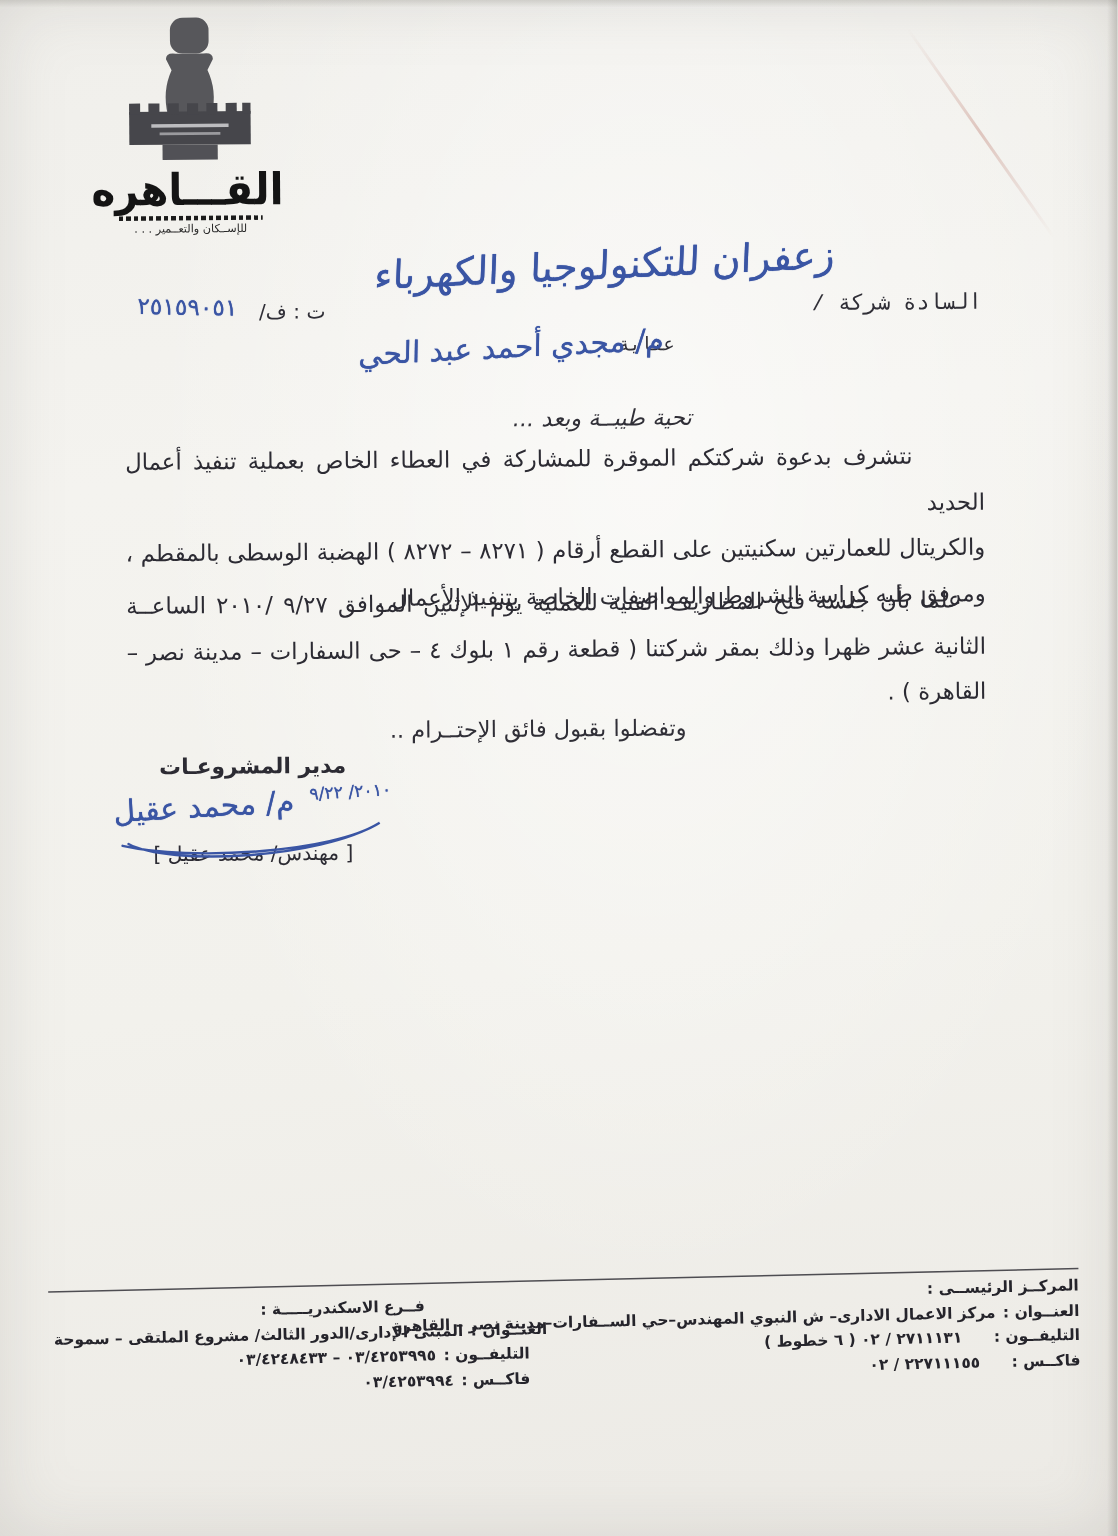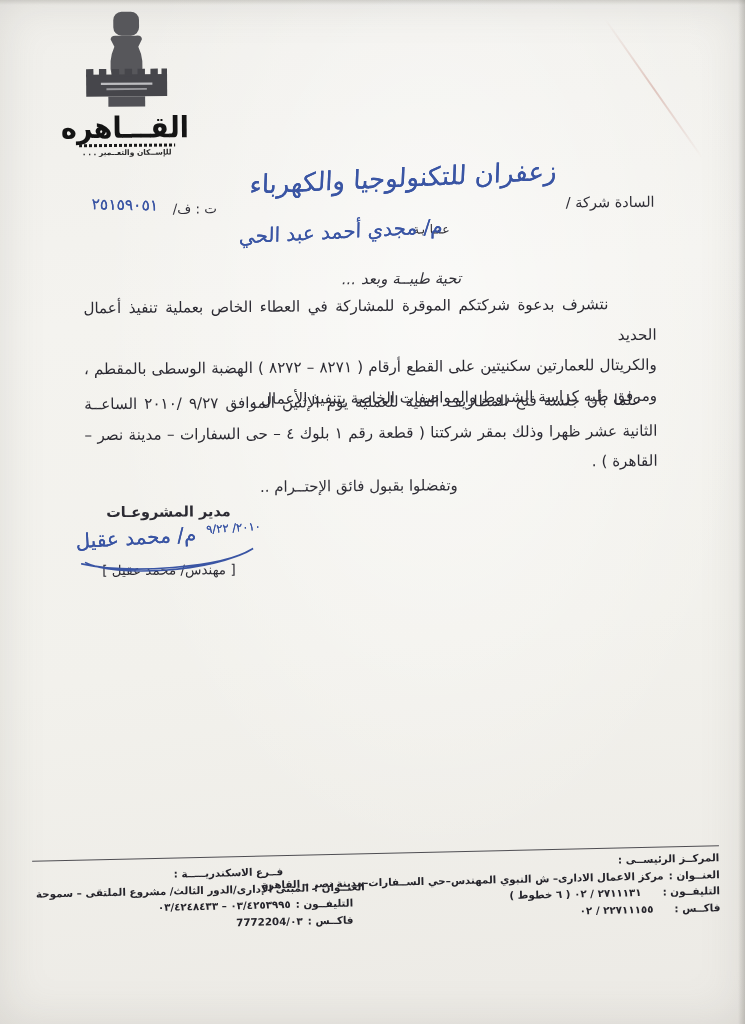--- a/index.html
+++ b/index.html
@@ -19,26 +19,26 @@
     transform:rotate(55deg);transform-origin:left center;}
   .content{position:absolute;inset:0;transform:rotate(-0.45deg);color:#2e2d35;}
 
   
   .logo{position:absolute;top:8px;left:68px;width:124px;text-align:center;}
   .logo-icon{display:block;margin:0 auto;}
   .logo-word{font-size:27px;font-weight:bold;color:#141414;line-height:1.05;
     letter-spacing:-1px;transform:scaleY(1.08);}
   .logo-bar{height:3px;margin:2px 14px 1px 14px;
     background:repeating-linear-gradient(90deg,#1a1a1a 0 3px,#f2f1ec 3px 5px);}
-  .logo-tag{font-size:7.5px;font-weight:bold;color:#2a2a2a;letter-spacing:.5px;}
+  .logo-tag{font-size:7.5px;font-weight:normal;color:#2a2a2a;letter-spacing:.5px;}
 
   
   .typed{color:#302f37;}
   .abs{position:absolute;}
-  .to-label{top:196px;right:88px;font-size:14.5px;}
+  .to-label{top:196px;right:88px;font-size:14.5px;font-family:Liberation Mono, monospace;}
   .telfax-label{top:199px;left:175px;font-size:13.5px;text-align:right;}
   .attn-label{top:222px;right:293px;font-size:12.5px;font-family:Liberation Mono, monospace;}
   .greeting{top:270px;right:282px;font-size:15px;font-weight:500;font-style:italic;}
 
   .bodyblock{position:absolute;left:85px;right:87px;font-size:15.2px;line-height:30.5px;
     font-weight:500;color:#2c2b33;}
   .p1{top:291px;} .p2{top:387px;}
   .bl{white-space:nowrap;}
   .just{white-space:normal;text-align:justify;text-align-last:justify;}
   .ind1{text-indent:48px;} .ind2{text-indent:16px;}
@@ -170,19 +170,19 @@
         <div class="f-row f-addr">
           <span class="f-label">العنــوان :</span>
           <span>المبنى الإدارى/الدور الثالث/ مشروع الملتقى – سموحة</span>
         </div>
         <div class="f-row">
           <span class="f-label">التليفــون :</span>
           <span>٠٣/٤٢٥٣٩٩٥ – ٠٣/٤٢٤٨٤٣٣</span>
         </div>
         <div class="f-row">
           <span class="f-label">فاكــس :</span>
-          <span>٠٣/7772204</span>
+          <span>٠٣/٤٢٥٣٩٩٤</span>
         </div>
       </div>
     </div>
 
   </div>
 </div>
 
 </body></html>

